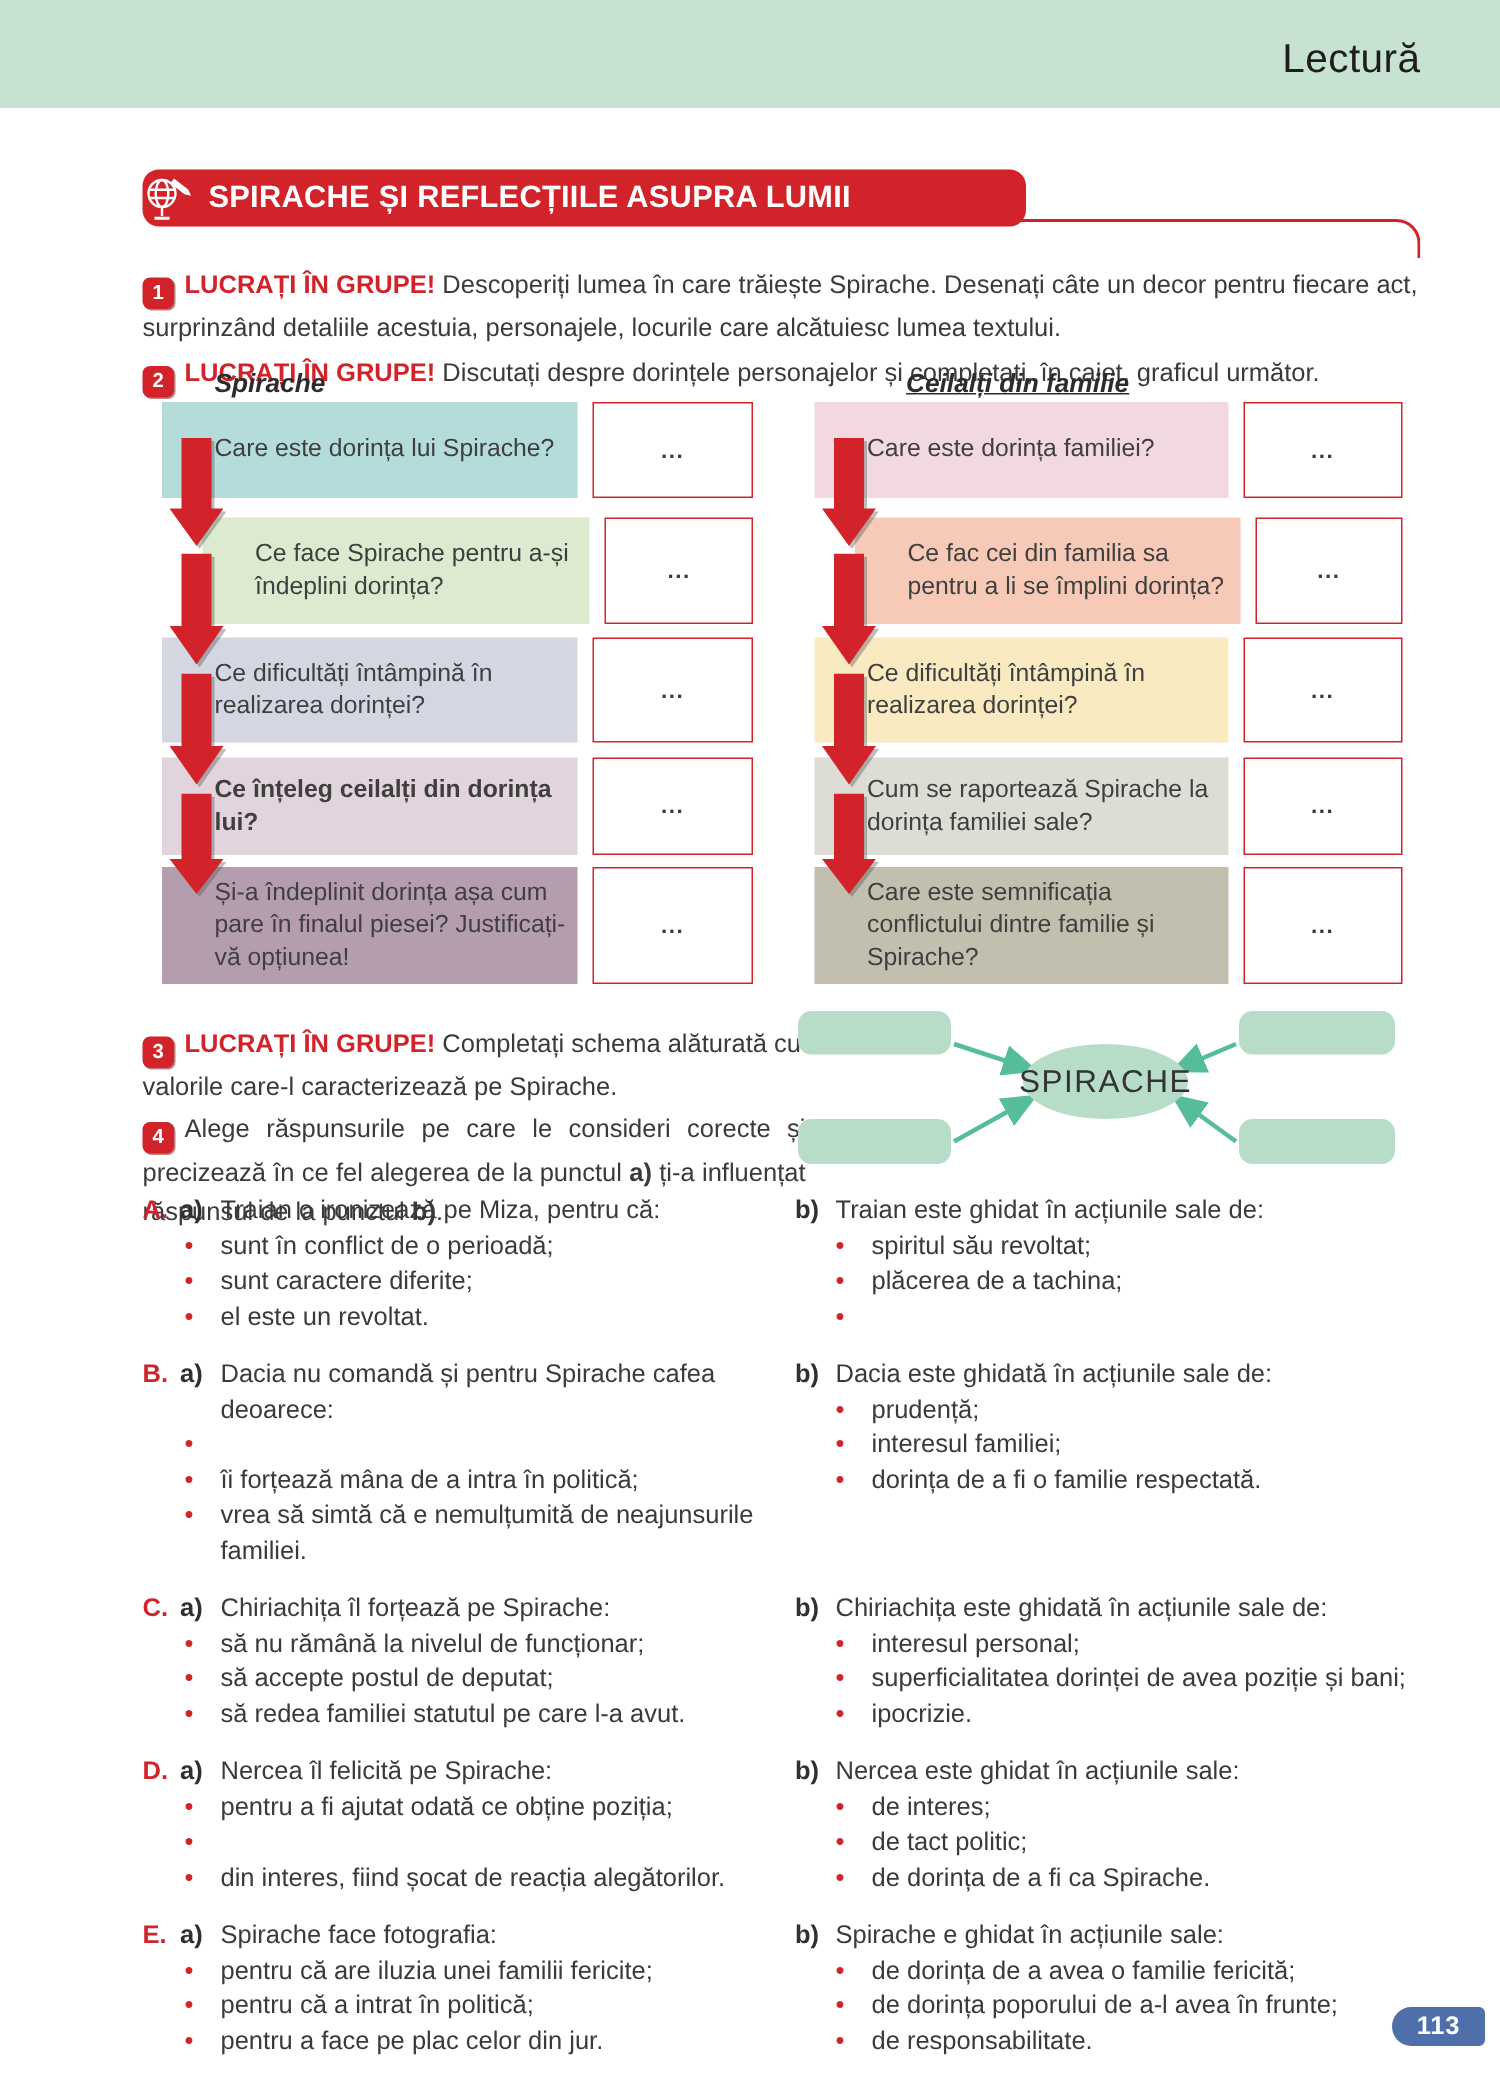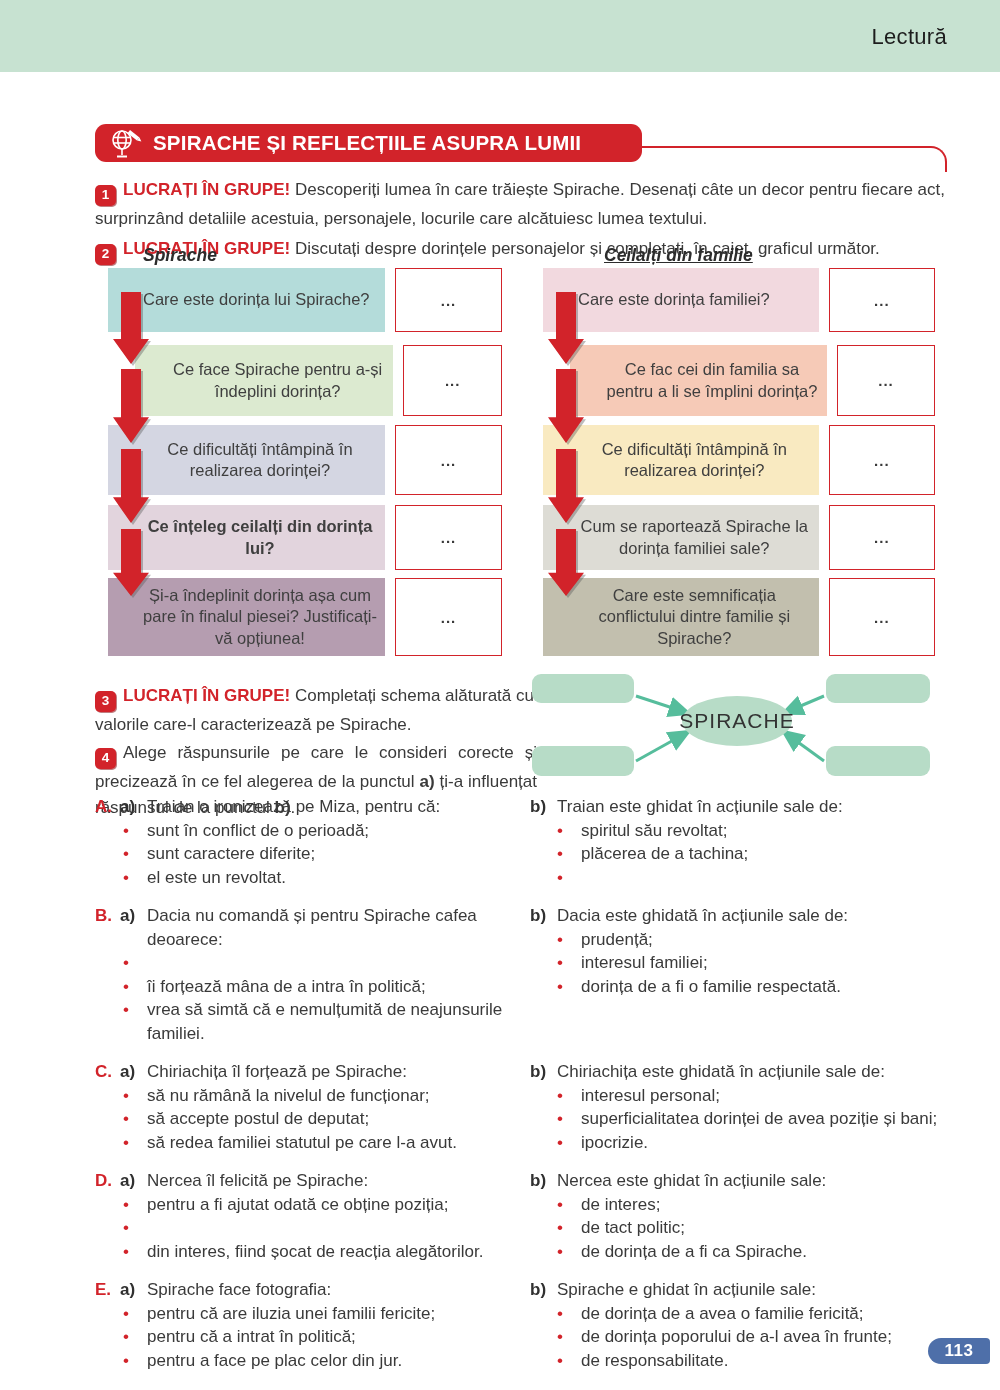--- a/index.html
+++ b/index.html
@@ -2,25 +2,25 @@
 <html lang="ro"><head>
 <meta charset="utf-8">
 <style>
   html,body{margin:0;padding:0;}
   body{
     width:1000px;height:1390px;position:relative;background:#ffffff;
     font-family:"Liberation Sans","DejaVu Sans",sans-serif;color:#3a3a3a;overflow:hidden;
   }
   
   .topbar{position:absolute;left:0;top:0;width:1000px;height:72px;}
-  .lectura{position:absolute;right:53px;top:24px;font-size:22px;color:#1d1d1d;letter-spacing:.3px;text-align:right;}
+  .lectura{position:absolute;right:53px;top:24px;font-size:27px;color:#1d1d1d;letter-spacing:.3px;text-align:right;}
   
   .banner{
-    position:absolute;left:95px;top:124px;width:547px;height:38px;
-    border-radius:11px;display:flex;align-items:center;padding-left:14px;box-sizing:border-box;
+    position:absolute;left:95px;top:113px;width:589px;height:38px;
+    border-radius:11px;display:flex;align-items:center;box-sizing:border-box;
     z-index:2;
   }
   .banner .btitle{color:#ffffff;font-weight:bold;font-size:20.5px;letter-spacing:.2px;margin-left:10px;white-space:nowrap;}
   .frameline{
     position:absolute;left:570px;top:146px;width:375px;height:24px;
     border-top:2.5px solid #d2232a;border-right:2.5px solid #d2232a;
     border-top-right-radius:16px;z-index:1;
   }
   
   .ex{position:absolute;font-size:17px;line-height:26px;color:#3a3a3a;}
@@ -34,21 +34,21 @@
   #ex1{left:95px;top:160px;width:872px;}
   #ex2{left:95px;top:219px;width:872px;}
   #ex3{left:95px;top:666px;width:445px;}
   #ex4{left:95px;top:723px;width:442px;text-align:justify;}
   
   .colheader{position:absolute;top:245px;font-size:17.5px;font-weight:bold;font-style:italic;color:#2c2c2c;}
   #lhdr{left:143px;} #rhdr{left:604px;text-decoration:underline;}
   .qgrid{position:absolute;left:108px;top:268px;width:827px;height:388px;}
   .qcol{position:absolute;top:0;width:394px;height:388px;}
   .qcol.left{left:0;} .qcol.right{left:435px;width:392px;}
-  .grow{display:flex;margin-bottom:0;text-align:center;}
+  .grow{display:flex;margin-bottom:0;}
   .grow .qbox{
     width:277px;box-sizing:border-box;display:flex;align-items:center;
     padding:4px 8px 4px 35px;font-size:16.5px;line-height:21.5px;color:#3f3f3f;
   }
   .grow .abox{
     width:107px;margin-left:10px;box-sizing:border-box;background:#fff;
     border:1.6px solid #d2232a;display:flex;align-items:center;justify-content:center;
     font-weight:bold;font-size:15px;color:#3a3a3a;letter-spacing:1px;
   }
   .r1{height:64px;margin-bottom:13px;}

